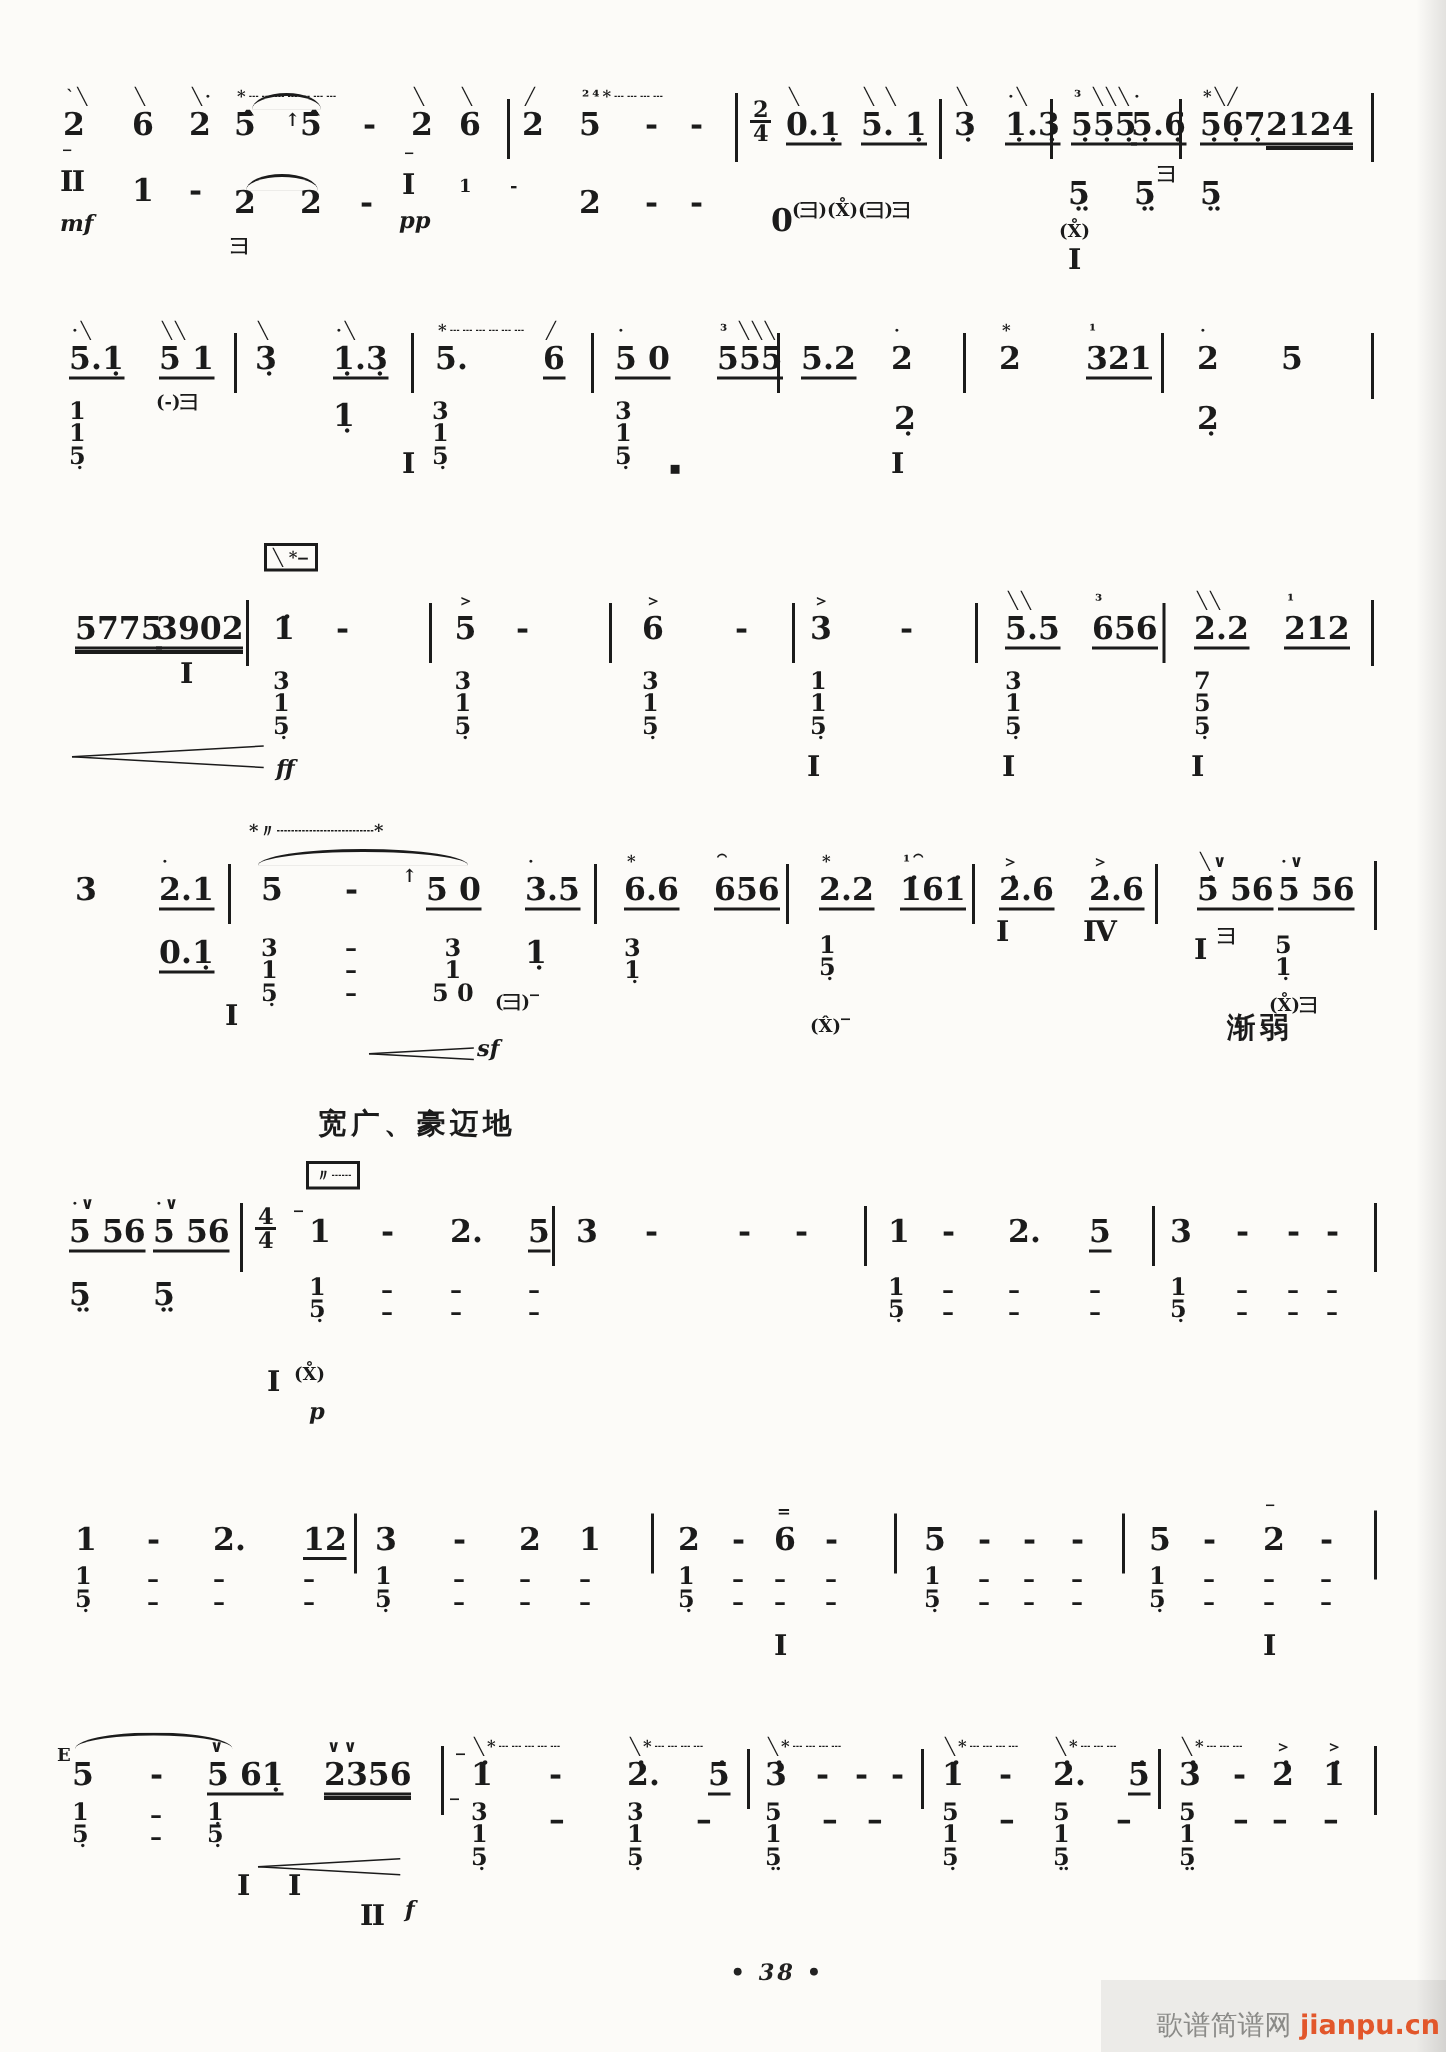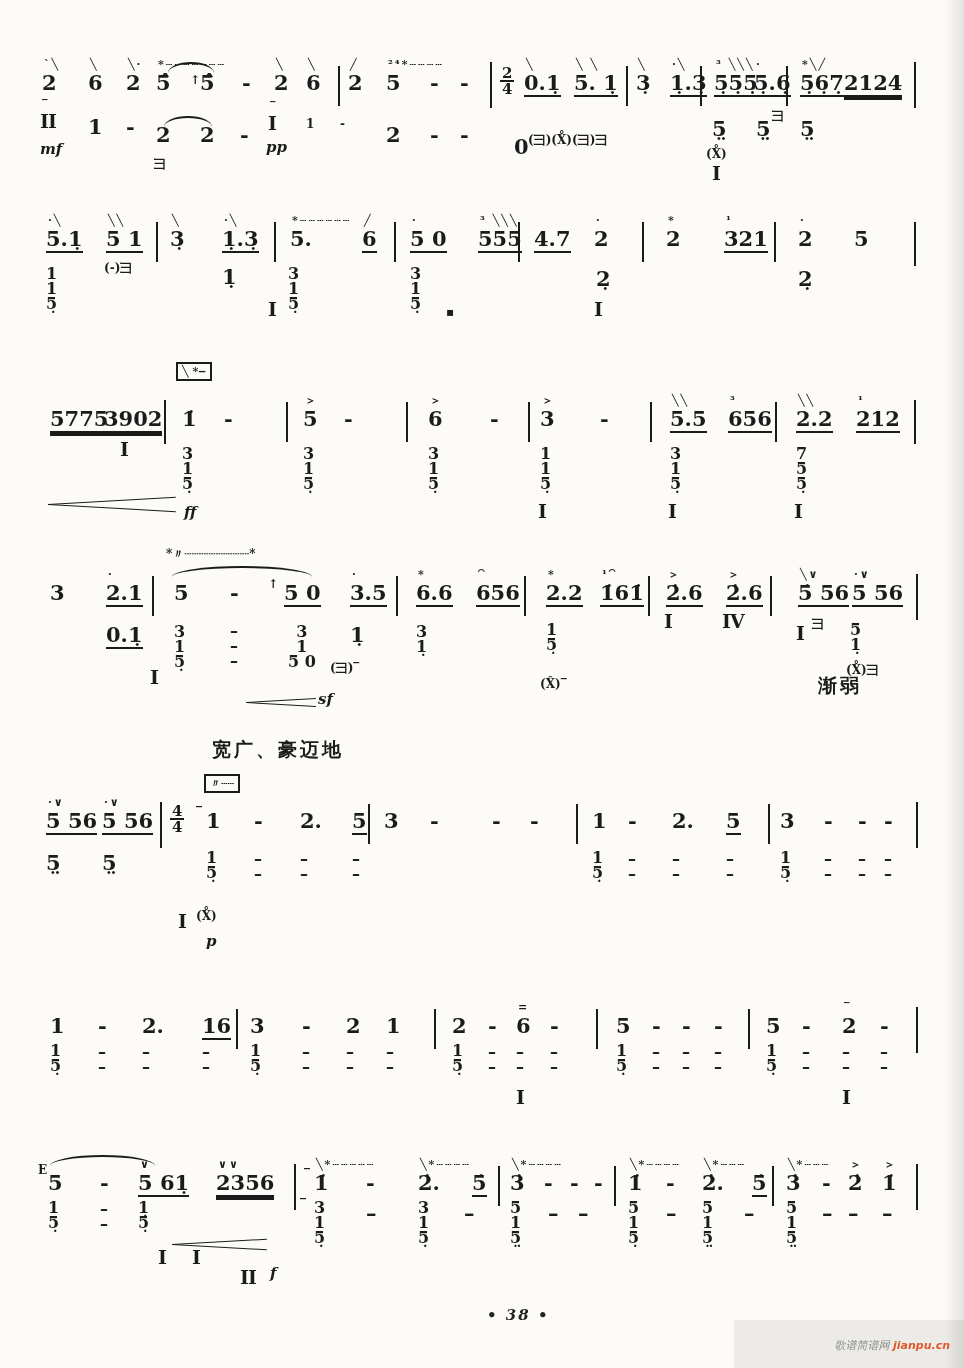--- a/index.html
+++ b/index.html
@@ -24,22 +24,22 @@
   .ts .tsn{border-bottom:2px solid #1b1b1b;padding:0 2px;}
   .rm{font-size:19px;letter-spacing:-1px;}
   .dyn{font-style:italic;font-size:15px;}
   .zh{font-size:19px;font-family:"DejaVu Sans",sans-serif;letter-spacing:3px;}
   .ab{position:absolute;bottom:calc(100% + 2px);left:2px;font-size:11px;font-style:normal;
       font-weight:700;white-space:nowrap;letter-spacing:2px;line-height:1;}
   .u1{border-bottom:2px solid #1b1b1b;padding-bottom:1px;}
   .u2{border-bottom:2px solid #1b1b1b;box-shadow:0 3px 0 0 #1b1b1b;padding-bottom:1px;}
   .pageno{position:absolute;left:487px;top:1306px;font-size:15px;font-weight:700;
           font-style:italic;color:#222;letter-spacing:2px;}
-  .wm{position:absolute;right:14px;top:1338px;font-size:11px;color:#8b8b88;
-      font-family:"DejaVu Sans",sans-serif;font-style:italic;}
+  .wm{position:absolute;right:4px;top:1338px;font-size:18px;color:#8b8b88;
+      font-family:"DejaVu Sans",sans-serif;}
   .wm b{color:#e2572b;font-weight:700;}
 </style>
 </head>
 <body>
 
 <div id="sheet">
   <div class="wmbg"></div>
   <div class="shade"></div>
   <div class="pageno">• 38 •</div>
   <div class="wm"><span>歌谱简谱网 </span><b>jianpu.cn</b></div>
@@ -102,21 +102,21 @@
     <div class="tk bar" style="left: 156px; top: 222px; height: 40px;"></div>
     <div class="tk n" style="left: 170px; top: 228px;">3̣<i class="ab">╲</i></div>
     <div class="tk n u1" style="left: 222px; top: 228px;">1̣.3̣<i class="ab">·╲</i></div>
     <div class="tk bar" style="left: 274px; top: 222px; height: 40px;"></div>
     <div class="tk n" style="left: 290px; top: 228px;">5.<i class="ab">*┄┄┄┄┄┄</i></div>
     <div class="tk n u1" style="left: 362px; top: 228px;">6<i class="ab">╱</i></div>
     <div class="tk bar" style="left: 394px; top: 222px; height: 40px;"></div>
     <div class="tk n u1" style="left: 410px; top: 228px;">5 0<i class="ab">·</i></div>
     <div class="tk n u1" style="left: 478px; top: 228px;">555<i class="ab">³ ╲╲╲</i></div>
     <div class="tk bar" style="left: 518px; top: 222px; height: 40px;"></div>
-    <div class="tk n u1" style="left: 534px; top: 228px;">4.7</div>
+    <div class="tk n u1" style="left: 534px; top: 228px;">5.2</div>
     <div class="tk n" style="left: 594px; top: 228px;">2<i class="ab">·</i></div>
     <div class="tk bar" style="left: 642px; top: 222px; height: 40px;"></div>
     <div class="tk n" style="left: 666px; top: 228px;">2<i class="ab">*</i></div>
     <div class="tk n u1" style="left: 724px; top: 228px;">321<i class="ab">¹</i></div>
     <div class="tk bar" style="left: 774px; top: 222px; height: 40px;"></div>
     <div class="tk n" style="left: 798px; top: 228px;">2<i class="ab">·</i></div>
     <div class="tk n" style="left: 854px; top: 228px;">5</div>
     <div class="tk bar" style="left: 914px; top: 222px; height: 44px;"></div>
     <div class="tk ch" style="left: 46px; top: 266px;"><div>1</div><div>1</div><div>5̣</div></div>
     <div class="tk n" style="left: 222px; top: 266px;">1̣</div>
@@ -243,21 +243,21 @@
     <div class="tk ch" style="left: 780px; top: 850px;"><div>1</div><div>5̣</div></div>
     <div class="tk ch" style="left: 824px; top: 852px;"><div>–</div><div>–</div></div>
     <div class="tk ch" style="left: 858px; top: 852px;"><div>–</div><div>–</div></div>
     <div class="tk ch" style="left: 884px; top: 852px;"><div>–</div><div>–</div></div>
     <div class="tk rm" style="left: 178px; top: 912px;">I</div>
     <div class="tk sm" style="left: 196px; top: 910px;">(X̊)</div>
     <div class="tk dyn" style="left: 206px; top: 934px;">p</div>
     <div class="tk n" style="left: 50px; top: 1015px;">1</div>
     <div class="tk n" style="left: 98px; top: 1015px;">-</div>
     <div class="tk n" style="left: 142px; top: 1015px;">2.</div>
-    <div class="tk n u1" style="left: 202px; top: 1015px;">16</div>
+    <div class="tk n u1" style="left: 202px; top: 1015px;">12</div>
     <div class="tk bar" style="left: 236px; top: 1009px; height: 40px;"></div>
     <div class="tk n" style="left: 250px; top: 1015px;">3</div>
     <div class="tk n" style="left: 302px; top: 1015px;">-</div>
     <div class="tk n" style="left: 346px; top: 1015px;">2</div>
     <div class="tk n" style="left: 386px; top: 1015px;">1</div>
     <div class="tk bar" style="left: 434px; top: 1009px; height: 40px;"></div>
     <div class="tk n" style="left: 452px; top: 1015px;">2</div>
     <div class="tk n" style="left: 488px; top: 1015px;">-</div>
     <div class="tk n" style="left: 516px; top: 1015px;">6<i class="ab">=</i></div>
     <div class="tk n" style="left: 550px; top: 1015px;">-</div>

